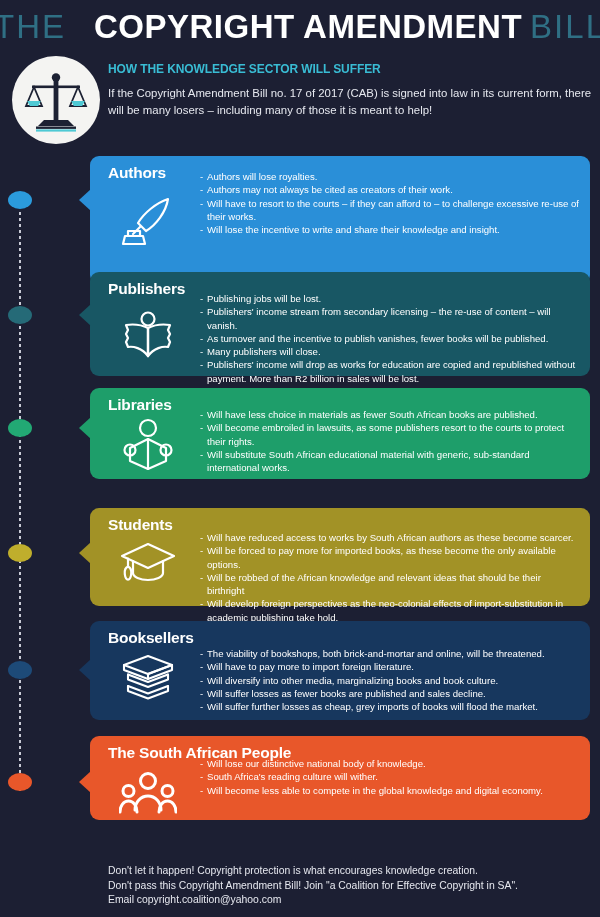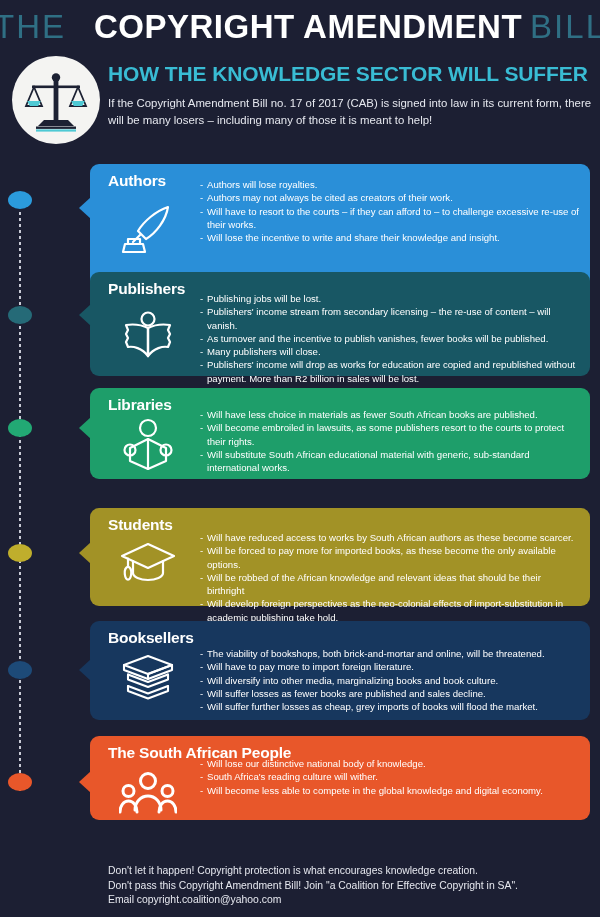--- a/index.html
+++ b/index.html
@@ -60,21 +60,21 @@
   .logo-badge svg { display: block; }
 
   
   .intro {
     position: absolute;
     top: 62px; left: 108px;
     width: 484px;
   }
   .intro-head {
     color: #39bcd4;
-    font-size: 21px;
+    font-size: 12px;
     font-weight: 700;
     letter-spacing: -0.1px;
     margin-bottom: 9px;
   }
   .intro-body {
     color: #e6e8ef;
     font-size: 11.4px;
     line-height: 16.5px;
     font-weight: 400;
   }
@@ -202,21 +202,21 @@
   <div id="dots">
       <div class="tl-dot" style="top: 191px; background: rgb(43, 155, 220);"></div>
       <div class="tl-dot" style="top: 306px; background: rgb(37, 106, 119);"></div>
       <div class="tl-dot" style="top: 419px; background: rgb(34, 169, 116);"></div>
       <div class="tl-dot" style="top: 544px; background: rgb(191, 174, 44);"></div>
       <div class="tl-dot" style="top: 661px; background: rgb(29, 74, 120);"></div>
       <div class="tl-dot" style="top: 773px; background: rgb(232, 87, 42);"></div>
     </div>
 
   <div id="cards">
-      <div class="card" style="top: 164px; height: 128px; background: rgb(42, 143, 216);">
+      <div class="card" style="top: 156px; height: 128px; background: rgb(42, 143, 216);">
         <div class="notch" style="top: 33px; border-right-color: rgb(42, 143, 216);"></div>
         <div class="card-title">Authors</div>
         <div class="card-icon" style="top: 40px; height: 50px;">
           <svg width="56" height="56" viewBox="0 0 56 56">
             <g fill="none" stroke="#fff" stroke-width="2.2" stroke-linejoin="round" stroke-linecap="round">
               <path d="M48 6 C36 10 24 20 18 30 l8 8 C36 32 46 19 48 6 Z"></path>
               <path d="M20 34 L13 41"></path>
               <path d="M8 38 h12 v5 H8 z"></path>
               <path d="M5 43 h18 l2 8 H3 z"></path>
             </g>

